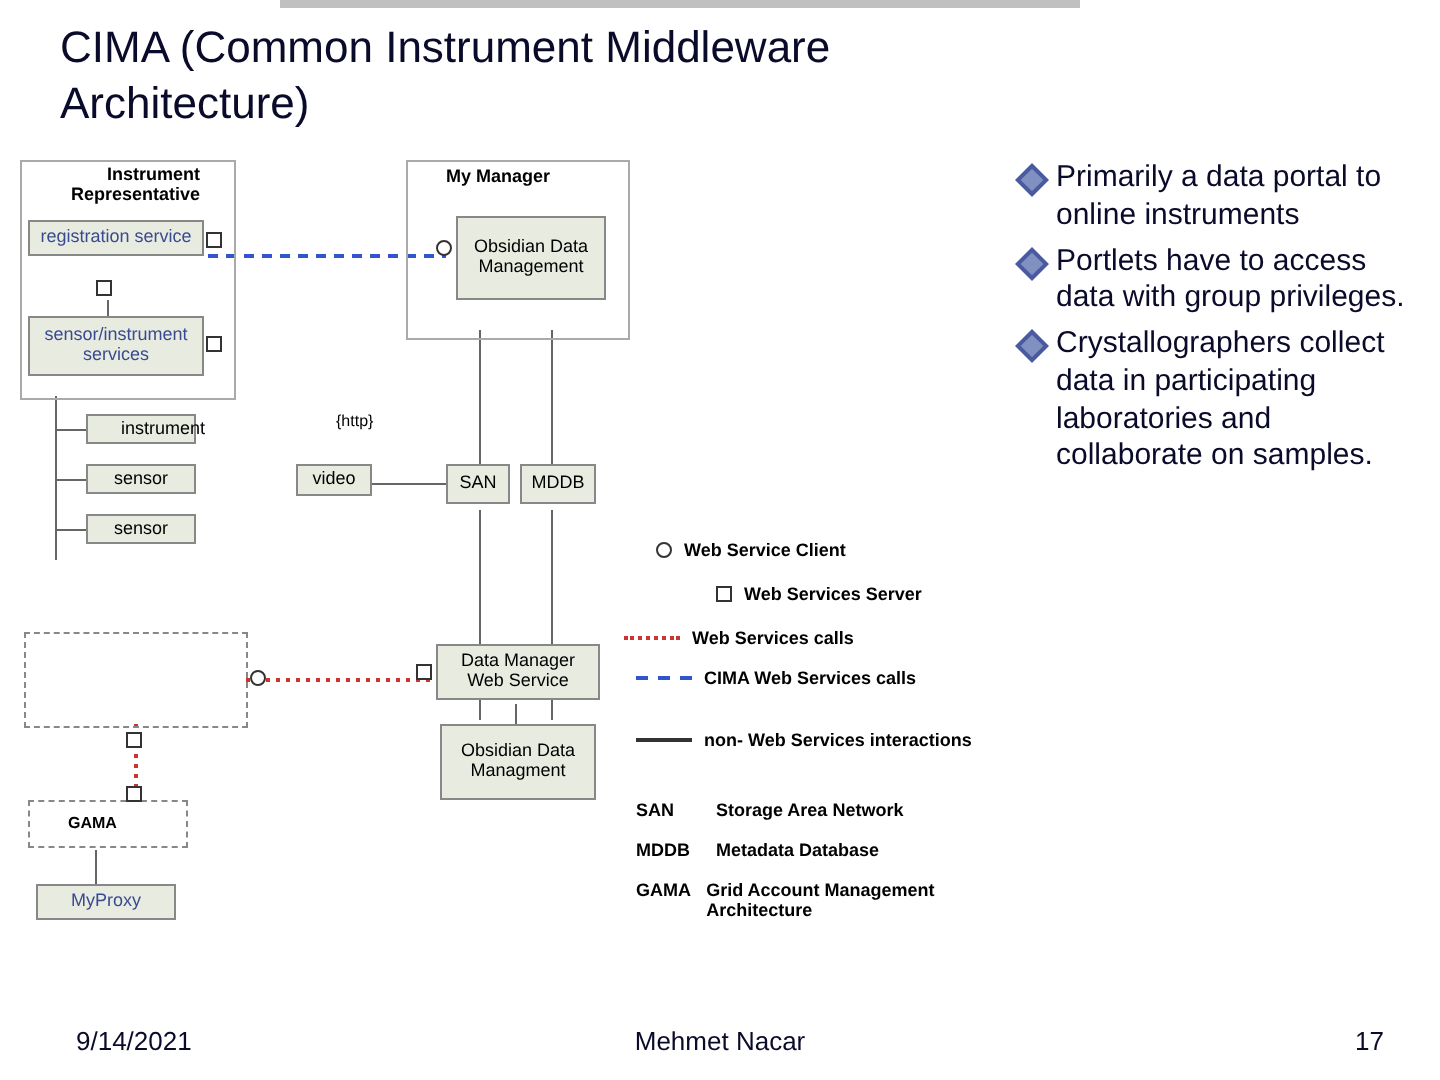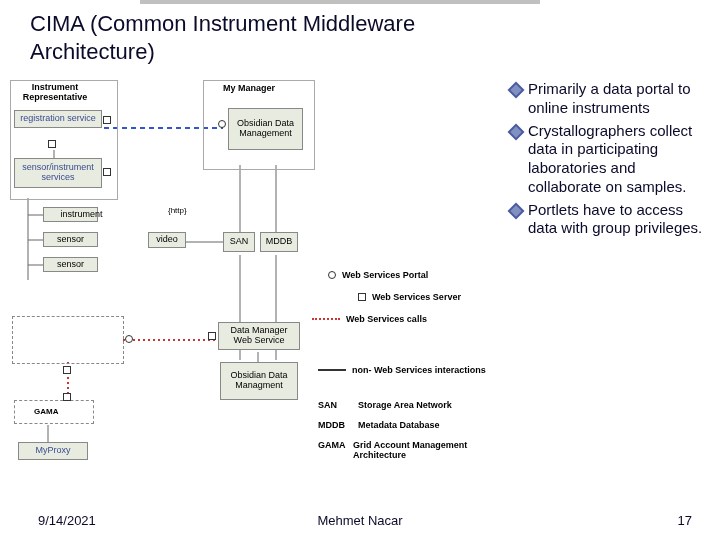--- a/index.html
+++ b/index.html
@@ -171,21 +171,21 @@
     <line x1="115" y1="260" x2="208" y2="260" stroke="#cc3333" stroke-width="2" stroke-dasharray="2,3"></line>
 
     <line x1="60" y1="282" x2="60" y2="320" stroke="#cc3333" stroke-width="2" stroke-dasharray="2,3"></line>
 
     <line x1="40" y1="345" x2="40" y2="365" stroke="#666" stroke-width="1"></line>
 
     <line x1="250" y1="272" x2="250" y2="282" stroke="#666" stroke-width="1"></line>
   </svg>
 
   <div class="group" style="left:2px; top:0; width:108px; height:120px; border-color:#aaa;"></div>
-  <div class="label" style="left:12px; top:2px; text-align:center; width:70px;">Instrument
+  <div class="label" style="left:22px; top:2px; text-align:right; width:70px;">Instrument
 Representative</div>
   <div class="box" style="left:6px; top:30px; width:88px; height:18px; color:#3a4a90;">registration service</div>
   <div class="square" style="left:95px; top:36px;"></div>
   <div class="square" style="left:40px; top:60px;"></div>
   <div class="box" style="left:6px; top:78px; width:88px; height:30px; color:#3a4a90;">sensor/instrument
 services</div>
   <div class="square" style="left:95px; top:88px;"></div>
 
   <div class="box" style="left:35px; top:127px; width:55px; height:15px;padding-left:24px;">instrument</div>
   <div class="box" style="left:35px; top:152px; width:55px; height:15px;">sensor</div>
@@ -216,29 +216,33 @@
 Managment</div>
 
   <div class="dashed-group" style="left:6px; top:320px; width:80px; height:24px;"></div>
   <div class="small-label" style="left:26px; top:327px; font-weight:bold;">GAMA</div>
   <div class="square" style="left:55px; top:313px;"></div>
 
   <div class="box" style="left:10px; top:362px; width:70px; height:18px; color:#3a4a90;">MyProxy</div>
 
   <div class="legend-row" style="left:320px; top:190px;">
     <span class="circle" style="position:static;"></span>
-    <span>Web Services Portal</span>
+    <span>Web Service Client</span>
   </div>
   <div class="legend-row" style="left:320px; top:212px;padding-left:30px;">
     <span class="square" style="position:static;"></span>
     <span>Web Services Server</span>
   </div>
   <div class="legend-row" style="left:304px; top:234px;">
     <span class="legend-line" style="border-color:#cc3333; border-top-style:dotted;"></span>
     <span>Web Services calls</span>
+  </div>
+  <div class="legend-row" style="left:310px; top:254px; width:170px;">
+    <span class="legend-line" style="border-color:#3355cc; border-top-style:dashed;"></span>
+    <span>CIMA Web Services calls</span>
   </div>
   <div class="legend-row" style="left:310px; top:285px; width:170px;">
     <span class="legend-line" style="border-color:#333;"></span>
     <span>non- Web Services interactions</span>
   </div>
   <div class="legend-row" style="left:310px; top:320px;">
     <span style="width:34px;">SAN</span>
     <span>Storage Area Network</span>
   </div>
   <div class="legend-row" style="left:310px; top:340px;">
@@ -251,25 +255,25 @@
   </div>
 </div>
 
 <div class="bullets">
   <div class="bullet">
     <div class="bullet-icon"></div>
     <div>Primarily a data portal to online instruments</div>
   </div>
   <div class="bullet">
     <div class="bullet-icon"></div>
-    <div>Crystallographers collect data in participating laboratories and collaborate on samples.</div>
+    <div>Portlets have to access data with group privileges.</div>
   </div>
   <div class="bullet">
     <div class="bullet-icon"></div>
-    <div>Portlets have to access data with group privileges.</div>
+    <div>Crystallographers collect data in participating laboratories and collaborate on samples.</div>
   </div>
 </div>
 
 <div class="footer">
   <span>9/14/2021</span>
   <span class="center">Mehmet Nacar</span>
   <span>17</span>
 </div>
 
 </body></html>

